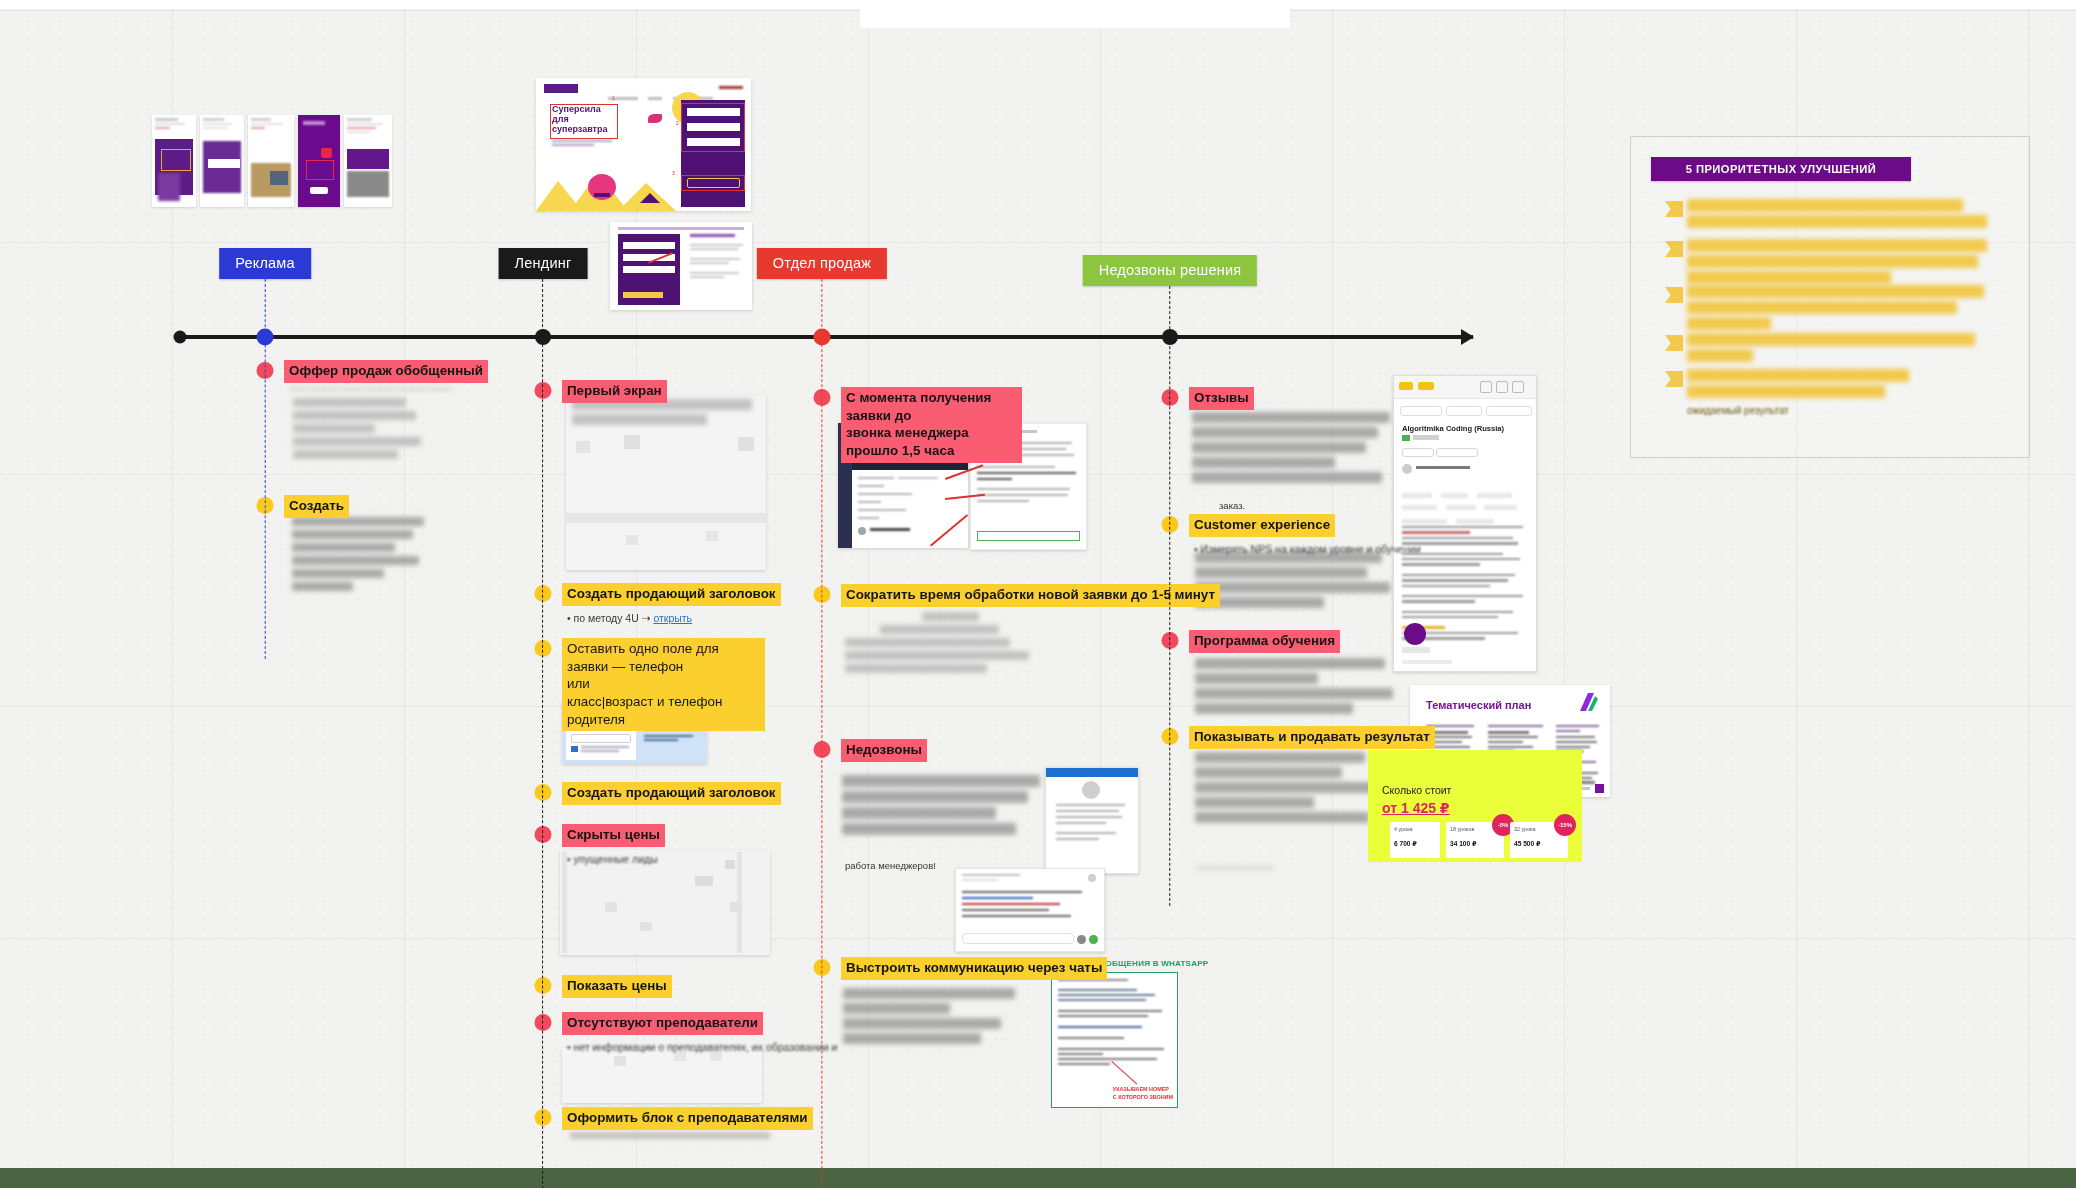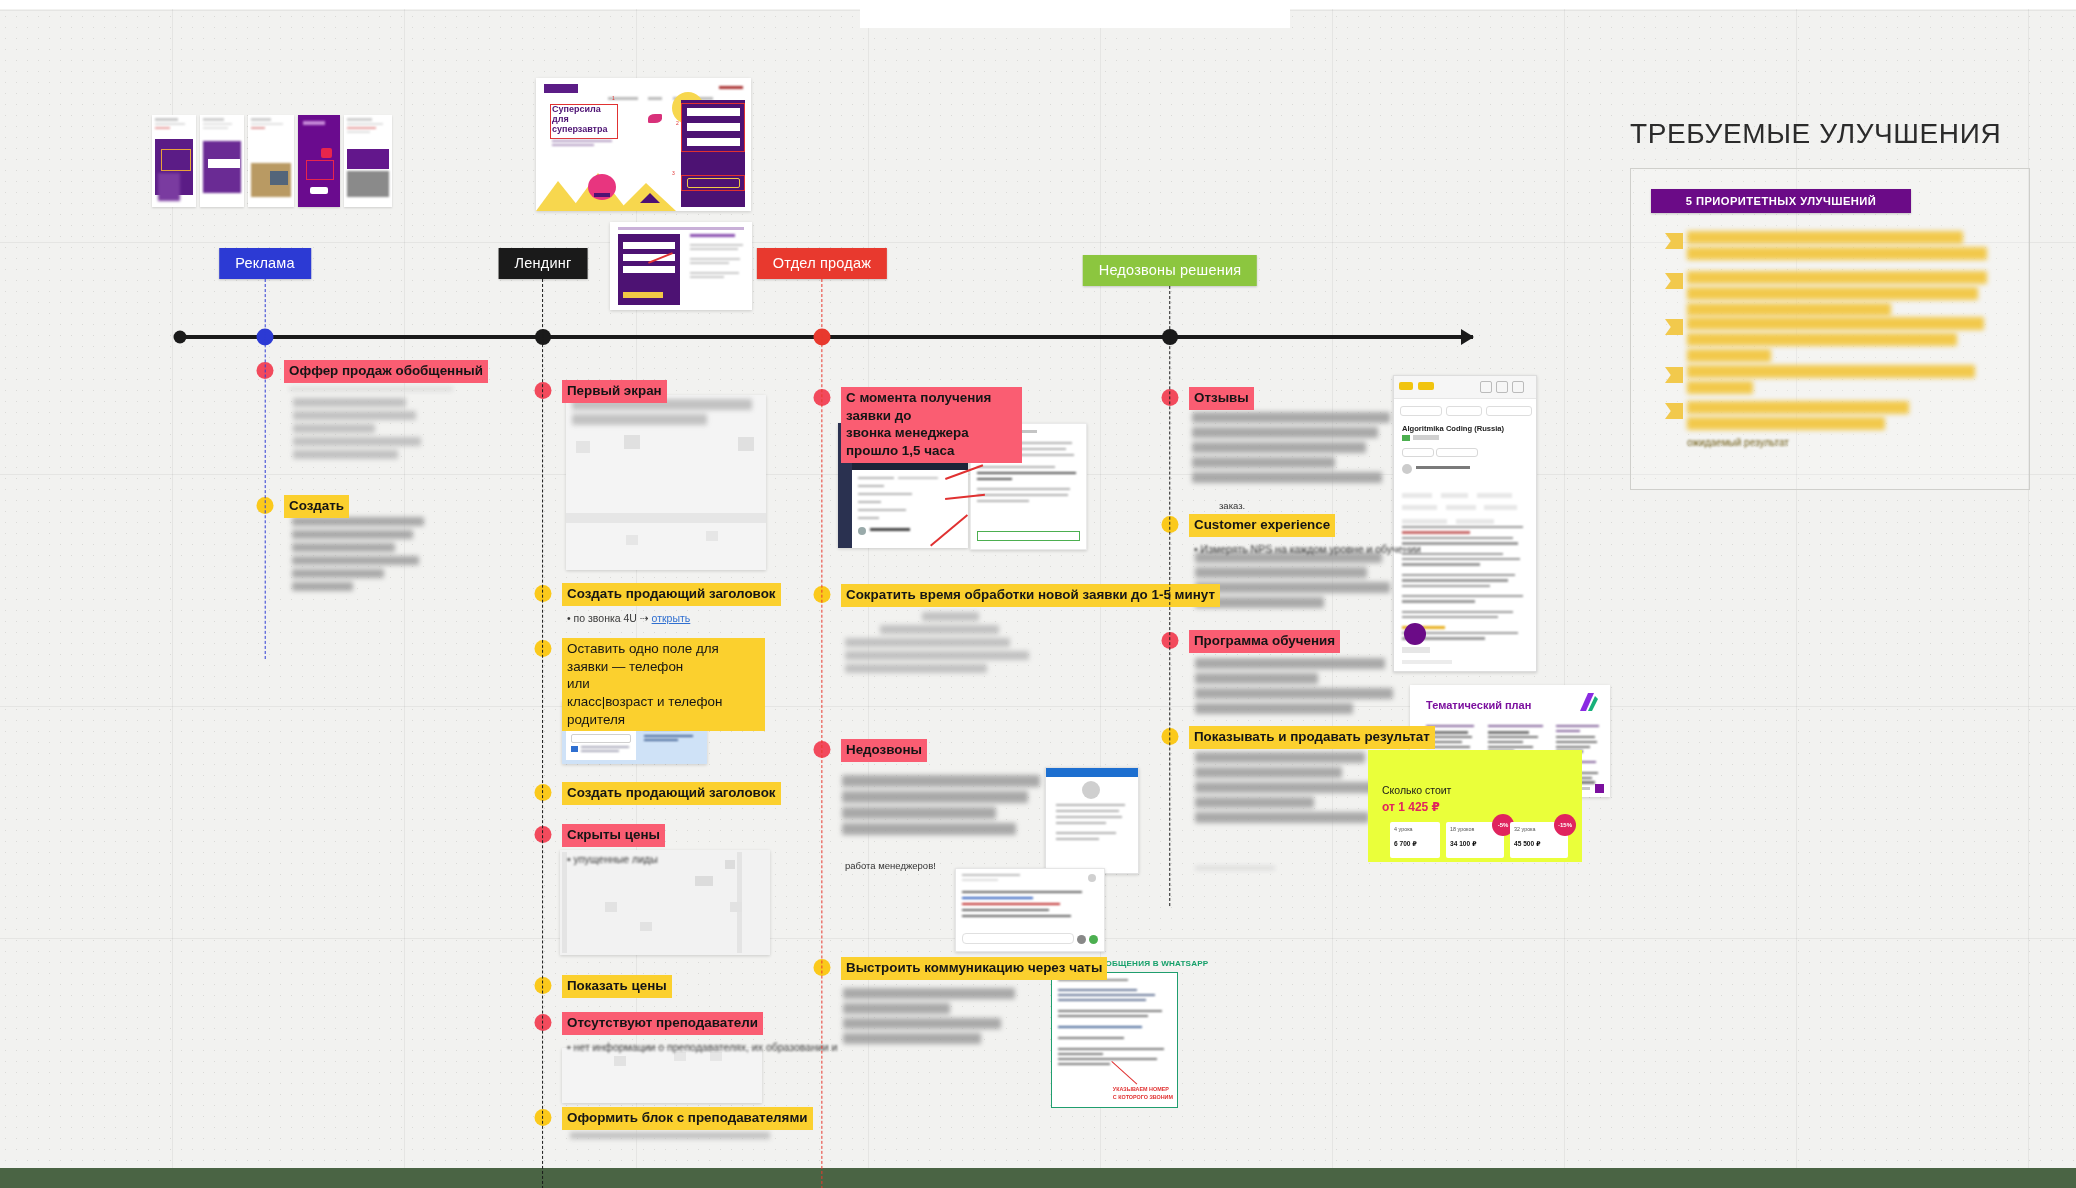--- a/index.html
+++ b/index.html
@@ -278,21 +278,21 @@
   <div style="position:absolute;left:172px;top:42px;width:16px;height:14px;background:#e0e0e0;"></div>
   <div style="position:absolute;left:0;top:118px;right:0;height:10px;background:#e6e6e6;"></div>
   <div style="position:absolute;left:60px;top:140px;width:12px;height:10px;background:#e6e6e6;"></div>
   <div style="position:absolute;left:140px;top:136px;width:12px;height:10px;background:#e6e6e6;"></div>
 </div>
 
 <div class="ann yel" style="left:543px;top:583px;">
   <span class="bullet"></span>
   <span class="tag">Создать продающий заголовок</span>
   <div class="sub">
-    •&nbsp;<span>по звонка 4U ⇢ </span><a href="#">открыть</a>
+    •&nbsp;<span>по методу 4U ⇢ </span><a href="#">открыть</a>
   </div>
 </div>
 
 <div class="ann yel" style="left:543px;top:638px;width:222px;">
   <span class="bullet"></span>
   <span class="tag" style="font-weight:500;">Оставить одно поле для заявки — телефон
 или
 класс|возраст и телефон родителя</span>
 </div>
 <div class="shot" style="left:562px;top:700px;width:145px;height:64px;background:#cfe2f7;">
@@ -650,36 +650,35 @@
     <div style="height:2.3px;background:#777;width:92%;margin-bottom:2.5px;"></div>
     <div style="height:2.3px;background:#777;width:78%;margin-bottom:2.5px;"></div>
     <div style="height:2.3px;background:#777;width:84%;"></div>
   </div>
   <div style="position:absolute;right:20px;bottom:7px;width:34px;height:3px;background:#c8c8c8;filter:blur(.7px);"></div>
   <div style="position:absolute;right:6px;bottom:4px;width:9px;height:9px;background:#7b0f9e;"></div>
 </div>
 
 <div class="shot" style="left:1368px;top:750px;width:214px;height:112px;background:#eaff3a;box-shadow:none;">
   <div style="position:absolute;left:14px;top:34px;font-size:10.5px;color:#1a1a1a;font-weight:400;">Сколько стоит</div>
-  <div style="position:absolute;left:14px;top:50px;font-size:12px;color:#e0245e;font-weight:700;">от 1 425 ₽</div>
+  <div style="position:absolute;left:14px;top:50px;font-size:14px;color:#e0245e;font-weight:700;text-decoration:underline;">от 1 425 ₽</div>
   <div style="position:absolute;left:22px;top:72px;width:50px;height:36px;background:#fff;border-radius:2px;"></div>
   <div style="position:absolute;left:26px;top:76px;font-size:5.4px;color:#555;">4 урока</div>
   <div style="position:absolute;left:26px;top:90px;font-size:6.6px;color:#111;font-weight:700;">6 700 ₽</div>
   <div style="position:absolute;left:78px;top:72px;width:58px;height:36px;background:#fff;border-radius:2px;"></div>
   <div style="position:absolute;left:82px;top:76px;font-size:5.4px;color:#555;">18 уроков</div>
   <div style="position:absolute;left:82px;top:90px;font-size:6.6px;color:#111;font-weight:700;">34 100 ₽</div>
   <div style="position:absolute;left:124px;top:64px;width:22px;height:22px;border-radius:50%;background:#e0245e;color:#fff;font-size:6px;font-weight:700;text-align:center;line-height:22px;">-5%</div>
   <div style="position:absolute;left:142px;top:72px;width:58px;height:36px;background:#fff;border-radius:2px;"></div>
   <div style="position:absolute;left:146px;top:76px;font-size:5.4px;color:#555;">32 урока</div>
   <div style="position:absolute;left:146px;top:90px;font-size:6.6px;color:#111;font-weight:700;">45 500 ₽</div>
   <div style="position:absolute;left:186px;top:64px;width:22px;height:22px;border-radius:50%;background:#e0245e;color:#fff;font-size:6px;font-weight:700;text-align:center;line-height:22px;">-15%</div>
 </div>
 
 <div id="panel" style="left:1630px;top:118px;width:400px;">
-  <div class="ptitle">ТРЕБУЕМЫЕ УЛУЧШЕНИЯ</div>
   <div class="frame" style="margin-top:18px;height:320px;position:relative;">
     <div class="pchip" style="position:absolute;left:20px;top:20px;width:260px;">5 ПРИОРИТЕТНЫХ УЛУЧШЕНИЙ</div>
 
     <div style="position:absolute;left:56px;top:62px;width:300px;">
       <span class="pin"></span>
       <div class="hl">
           <div class="bar" style="width:92%;"></div>
           <div class="bar" style="width:100%;"></div>
         </div>
     </div>

